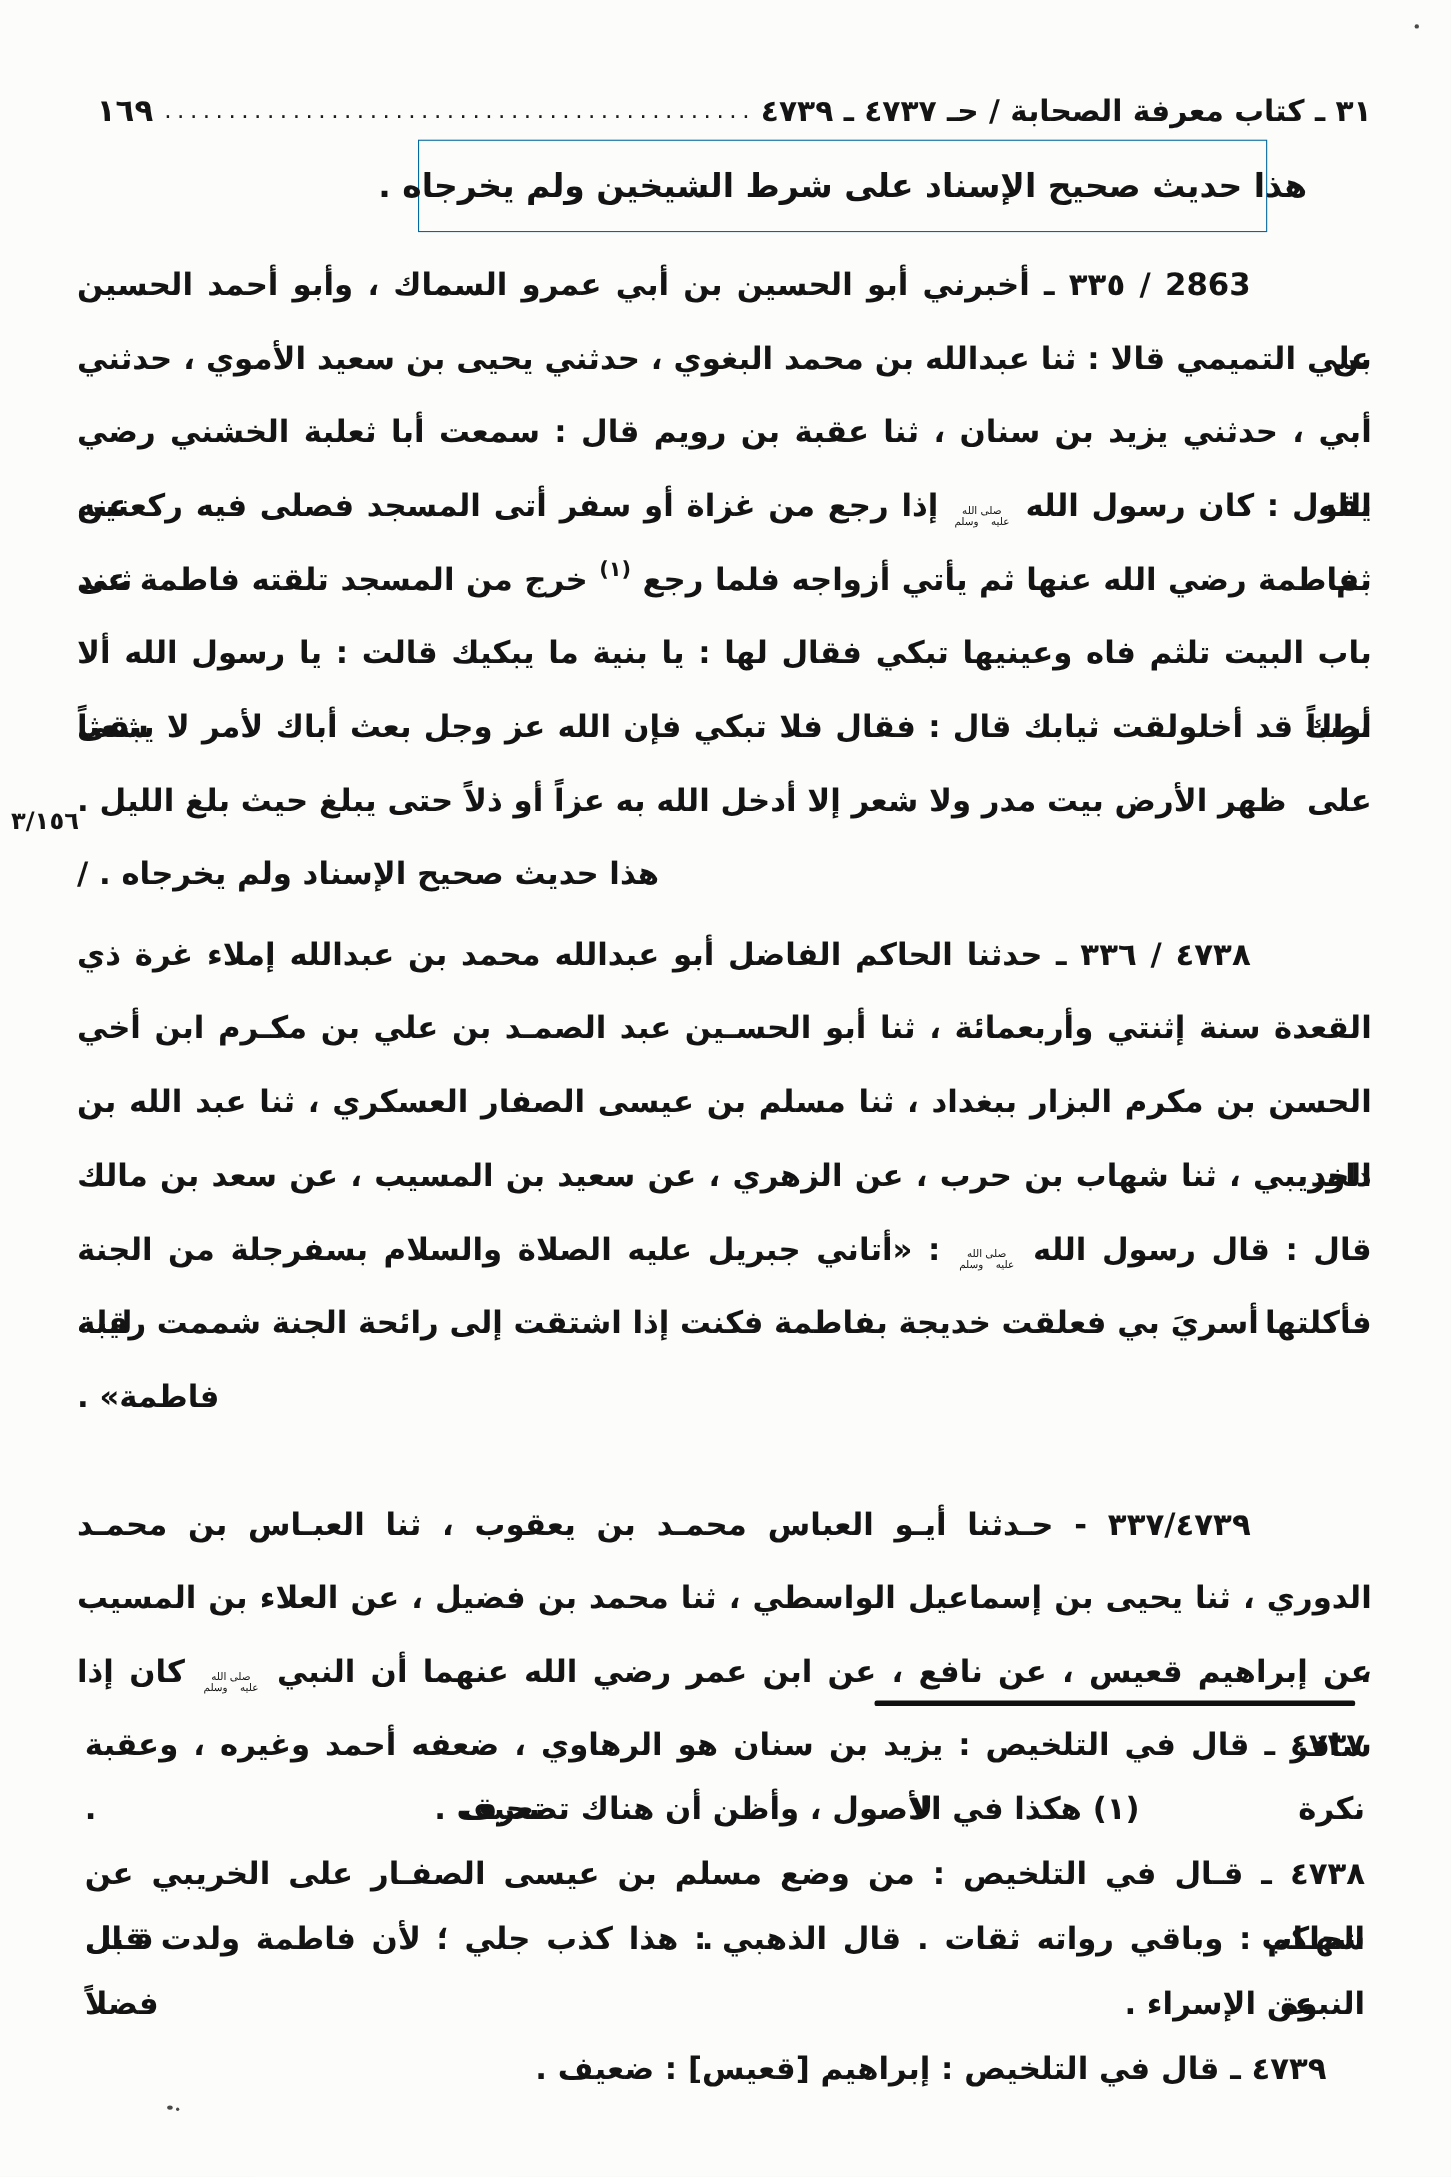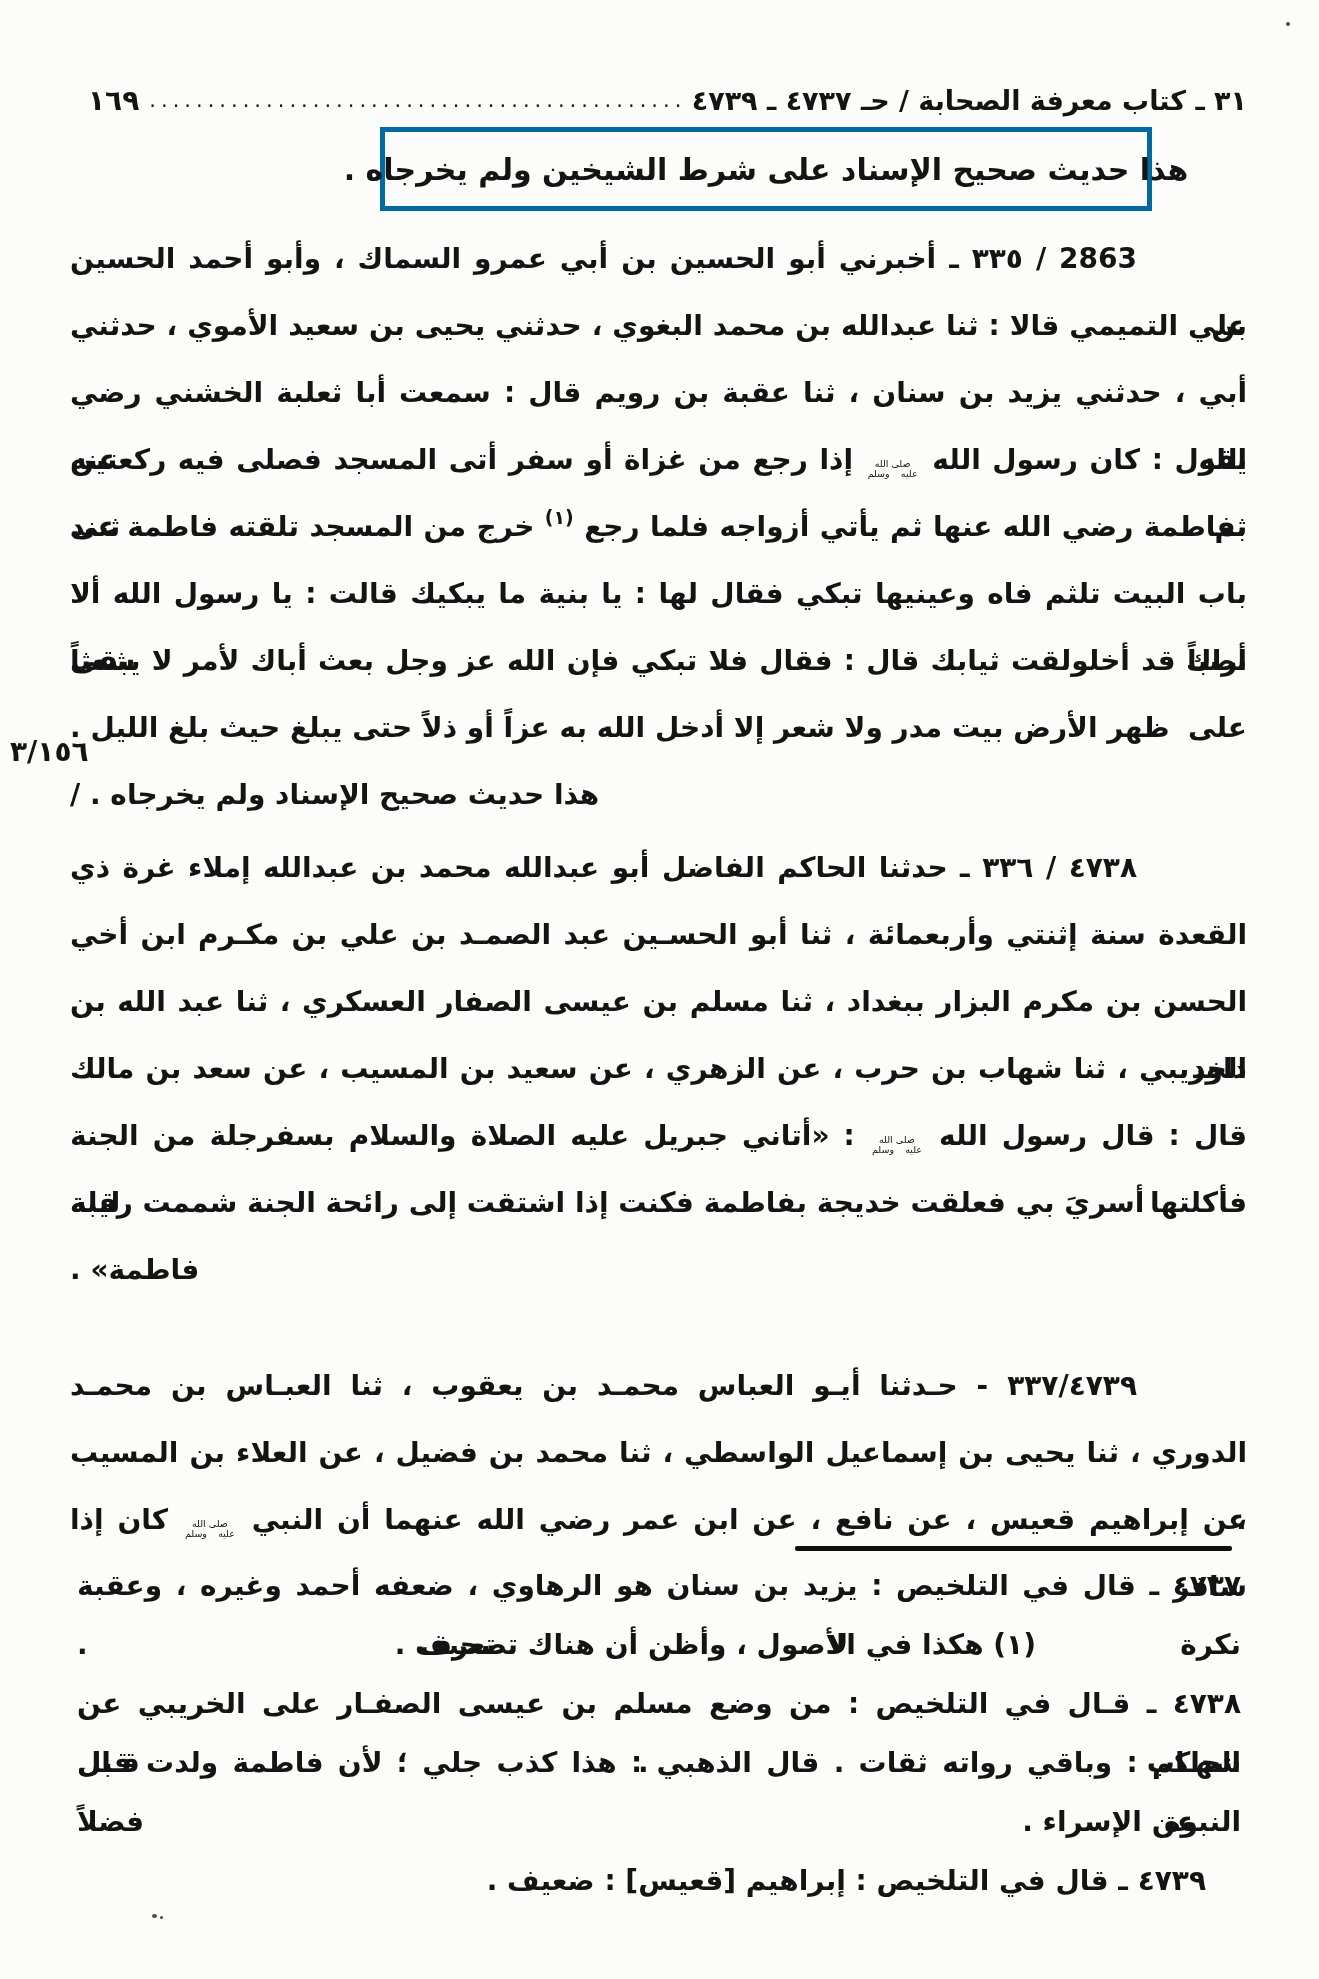--- a/index.html
+++ b/index.html
@@ -16,39 +16,39 @@
   .header .title{white-space:nowrap;}
   .header .dots{
     flex:1 1 auto;overflow:hidden;white-space:nowrap;direction:ltr;
     font-size:21px;letter-spacing:5px;padding:0 10px;color:#1d1d1d;
     transform:translateY(-3px);font-weight:400;
   }
   .header .pagenum{white-space:nowrap;font-size:28px;padding-left:18px;}
   
   .redbox{
     position:absolute;top:127px;right:167px;width:772px;height:84px;
-    border:5px solid #0369a1;box-sizing:border-box;
+    border:1px solid #0369a1;box-sizing:border-box;
     display:flex;align-items:center;justify-content:center;
     font-size:30px;font-weight:700;white-space:nowrap;
   }
   
   .tblock{position:absolute;right:72px;width:1177px;font-size:28px;font-weight:700;}
   .ln{height:67px;line-height:67px;text-align:left;}
   .ln.j{text-align:justify;text-align-last:justify;}
   .i110{text-indent:110px;}
   .i205{text-indent:205px;}
   .i85{text-indent:85px;}
   .sup{font-size:19px;position:relative;top:-12px;font-weight:700;}
   .pbuh{
     display:inline-block;width:50px;font-size:9.5px;line-height:10px;
     font-weight:400;text-align:center;vertical-align:-8px;margin:0 3px;
     white-space:normal;
   }
   
-  .marginnote{position:absolute;left:10px;top:735px;font-size:28px;font-weight:700;}
+  .marginnote{position:absolute;left:10px;top:735px;font-size:22px;font-weight:700;}
   
   .fdivider{position:absolute;top:1546px;right:87px;width:437px;height:5px;background:#101010;border-radius:2px;}
   
   .footnotes{position:absolute;top:1556px;right:78px;width:1164px;font-size:28px;font-weight:700;}
   .fln{height:59px;line-height:59px;text-align:right;}
   .fln.j{text-align:justify;text-align-last:justify;}
   .fi205{text-indent:205px;}
   .fi45{text-indent:45px;}
   .fi35{text-indent:35px;}
   

